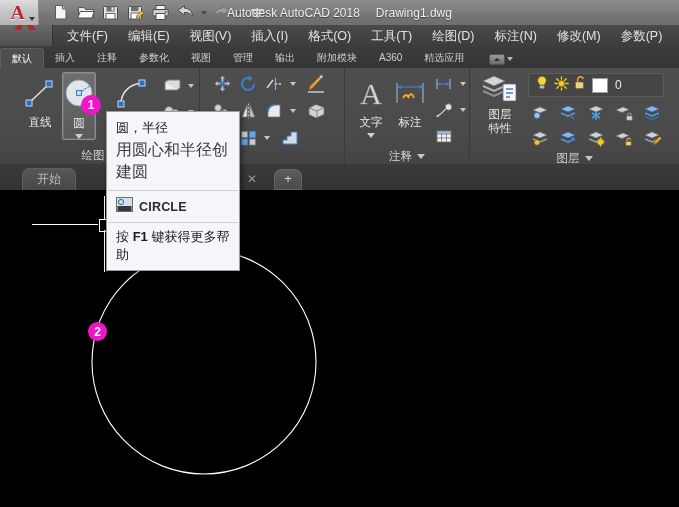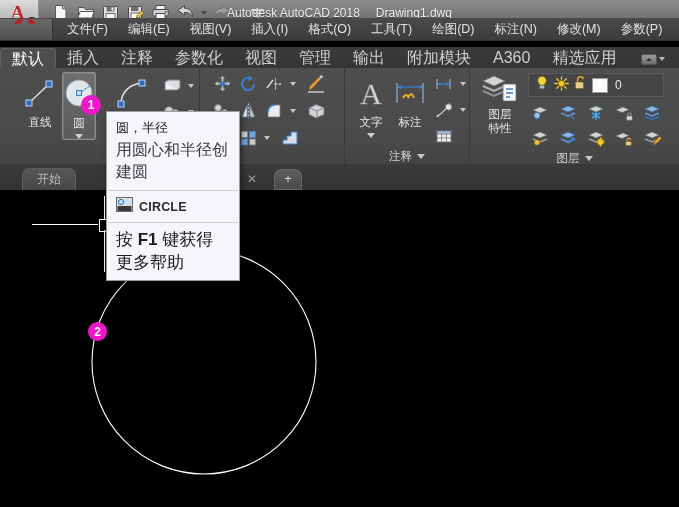--- a/index.html
+++ b/index.html
@@ -45,24 +45,24 @@
   }
   .title-text{
     position:absolute;left:0;right:0;top:0;height:25px;
     display:flex;align-items:center;justify-content:center;gap:16px;
     font-size:12px;color:#f0f0f0;pointer-events:none;
     text-shadow:0 1px 1px rgba(0,0,0,.45);
   }
 
   
   .menubar{
-    position:absolute;left:0;top:18px;width:679px;height:22px;
+    position:absolute;left:0;top:25px;width:679px;height:22px;
     background:linear-gradient(180deg,#4a4a4a 0%,#434343 50%,#3c3c3c 100%);
     border-bottom:1px solid #2e2e2e;
-    display:flex;align-items:flex-end;
+    display:flex;align-items:flex-start;
   }
   .menu-logo{
     width:52px;height:21px;margin-right:4px;
     background:linear-gradient(180deg,#6a6a6a,#505050);
     border-right:1px solid #333;
     position:relative;overflow:hidden;
   }
   .menu-logo::after{
     content:"";position:absolute;left:14px;top:-9px;width:22px;height:14px;
     background:#b0262c;clip-path:polygon(0 100%,50% 0,100% 100%,72% 100%,50% 45%,28% 100%);
@@ -73,21 +73,21 @@
   }
 
   
   .ribtabs{
     position:absolute;left:0;top:47px;width:679px;height:21px;
     background:linear-gradient(180deg,#3b3b3b 0%,#353535 100%);
     display:flex;align-items:flex-end;
   }
   .ribtab{
     height:21px;line-height:21px;padding:0 11px;
-    font-size:16px;color:#cfcfcf;white-space:nowrap;position:relative;
+    font-size:10px;color:#cfcfcf;white-space:nowrap;position:relative;
   }
   .ribtab.active{
     background:#4e4e4e;color:#ffffff;
     border:1px solid #5e5e5e;border-bottom:none;
     border-radius:3px 3px 0 0;height:20px;line-height:20px;
     box-sizing:border-box;
   }
   .rib-collapse{
     margin-left:14px;width:26px;height:18px;display:flex;align-items:center;gap:2px;
   }
@@ -213,21 +213,21 @@
     font-size:13px;color:#1b1b1b;padding:7px 9px 2px 9px;font-weight:normal;
   }
   .tt-desc{
     font-size:16px;color:#3c3c3c;padding:0 9px 8px 9px;line-height:1.35;
   }
   .tt-sep{height:1px;background:#cfcfcf;margin:0 1px;}
   .tt-cmd{display:flex;align-items:center;gap:6px;padding:6px 9px 6px 9px;}
   .tt-cmd .cmdname{font-size:12.5px;font-weight:bold;color:#2a2a2a;letter-spacing:.2px;}
   .tt-sep2{height:1px;background:#cfcfcf;margin:0 1px;}
   .tt-help{
-    font-size:17px;color:#1b1b1b;padding:5px 9px 6px 9px;background:#f4f6fb;
+    font-size:13px;color:#1b1b1b;padding:5px 9px 6px 9px;background:#f4f6fb;
   }
   .tt-help b{font-weight:bold;}
 
   
   .badge{
     position:absolute;border-radius:50%;
     background:#ef15c8;color:#ffffff;
     display:flex;align-items:center;justify-content:center;
     font-size:12px;font-weight:bold;z-index:60;
     font-family:"Liberation Sans","DejaVu Sans",sans-serif;
@@ -402,20 +402,24 @@
                 <circle cx="11" cy="13.5" r="2.4" fill="#5ea0e0" stroke="#2f6ea8"></circle>
                 <path d="M11 12v3M9.5 13.5h3" stroke="#fff" stroke-width="1"></path>
               </svg>
             </div>
             <div class="scaret">
                 <i></i>
               </div>
           </div>
         </div>
       </div>
+      <div class="panel-title">
+        <span>绘图</span>
+        <span class="dn"></span>
+      </div>
     </div>
 
     <div class="panel" style="width:145px;">
       <div class="panel-body" style="padding-left:10px;">
         <div class="smallgrid" style="gap:3px;">
           <div class="srow">
             <div class="sbtn">
               <svg width="21" height="20" viewBox="0 0 21 20">
                 <path d="M10.5 2l2.4 2.6h-1.6v4.2h4.2v-1.6l2.6 2.4-2.6 2.4v-1.6h-4.2v4.2h1.6l-2.4 2.6-2.4-2.6h1.6v-4.2h-4.2v1.6l-2.6-2.4 2.6-2.4v1.6h4.2v-4.2h-1.6z" fill="#d9dde1" stroke="#7b7b7b" stroke-width=".8"></path>
                 <rect x="8.3" y="7.8" width="4.4" height="4.4" fill="#2f76c8"></rect>

